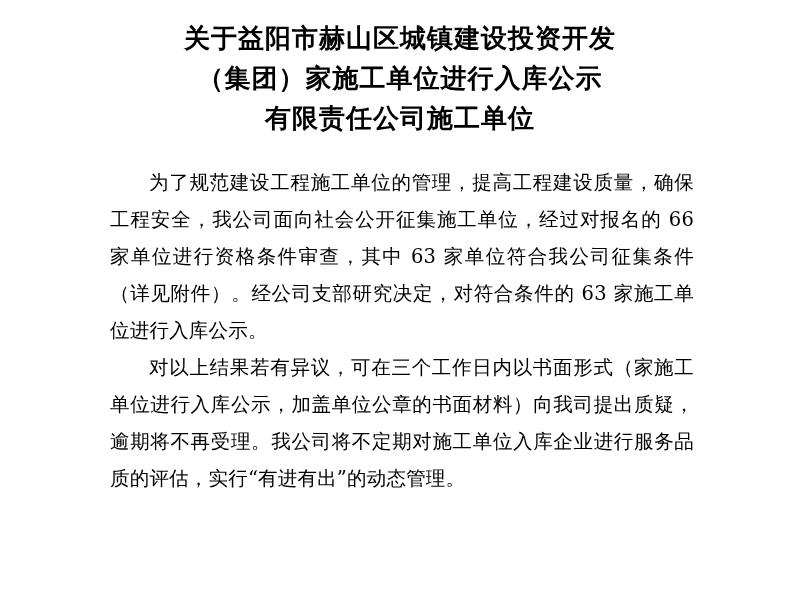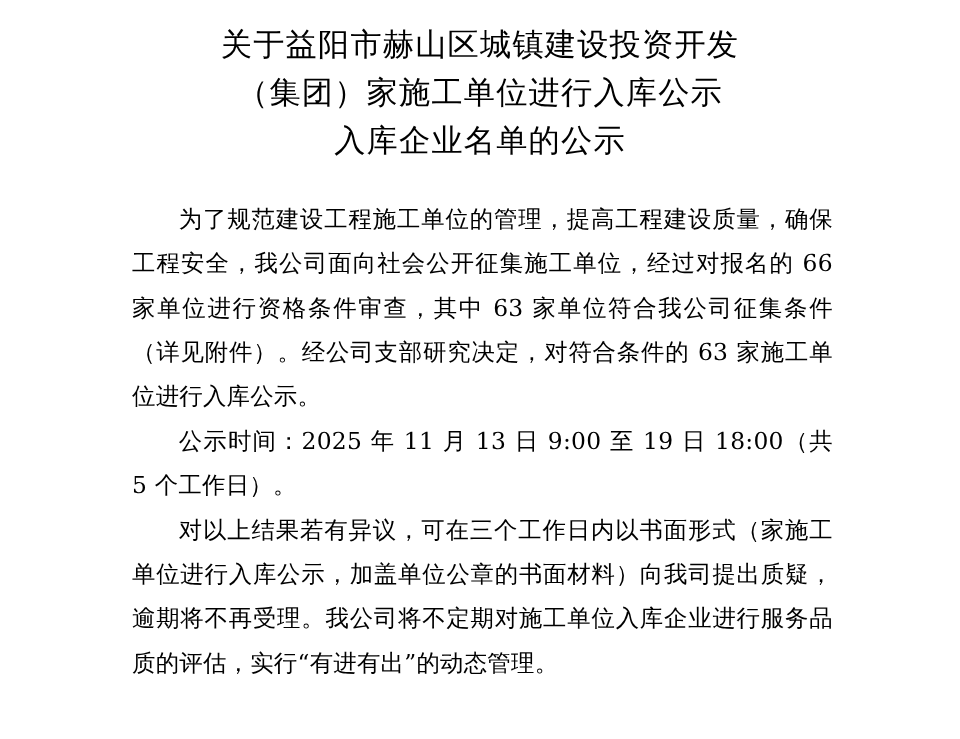--- a/index.html
+++ b/index.html
@@ -20,21 +20,21 @@
     height: 616px;
     box-sizing: border-box;
     padding: 0;
   }
   .title-block {
     padding-top: 18px;
     text-align: center;
   }
   .title-line {
     font-size: 26px;
-    font-weight: normal;
+    font-weight: bold;
     line-height: 40px;
     letter-spacing: 1px;
     color: #000;
   }
   .body-block {
     margin-top: 26px;
     padding-left: 110px;
     padding-right: 106px;
   }
   .para {
@@ -48,22 +48,21 @@
   }
 </style>
 </head>
 <body>
 
 <div class="page">
 
   <div class="title-block">
     <div class="title-line">关于益阳市赫山区城镇建设投资开发</div>
     <div class="title-line">（集团）家施工单位进行入库公示</div>
-    <div class="title-line">入库企业名单的公示</div>
+    <div class="title-line">有限责任公司施工单位</div>
   </div>
 
   <div class="body-block">
     <p class="para">为了规范建设工程施工单位的管理，提高工程建设质量，确保工程安全，我公司面向社会公开征集施工单位，经过对报名的 66 家单位进行资格条件审查，其中 63 家单位符合我公司征集条件（详见附件）。经公司支部研究决定，对符合条件的 63 家施工单位进行入库公示。</p>
-    <p class="para">公示时间：2025 年 11 月 13 日 9:00 至 19 日 18:00（共 5 个工作日）。</p>
     <p class="para">对以上结果若有异议，可在三个工作日内以书面形式（家施工单位进行入库公示，加盖单位公章的书面材料）向我司提出质疑，逾期将不再受理。我公司将不定期对施工单位入库企业进行服务品质的评估，实行“有进有出”的动态管理。</p>
   </div>
 
 </div>
 
 </body></html>

